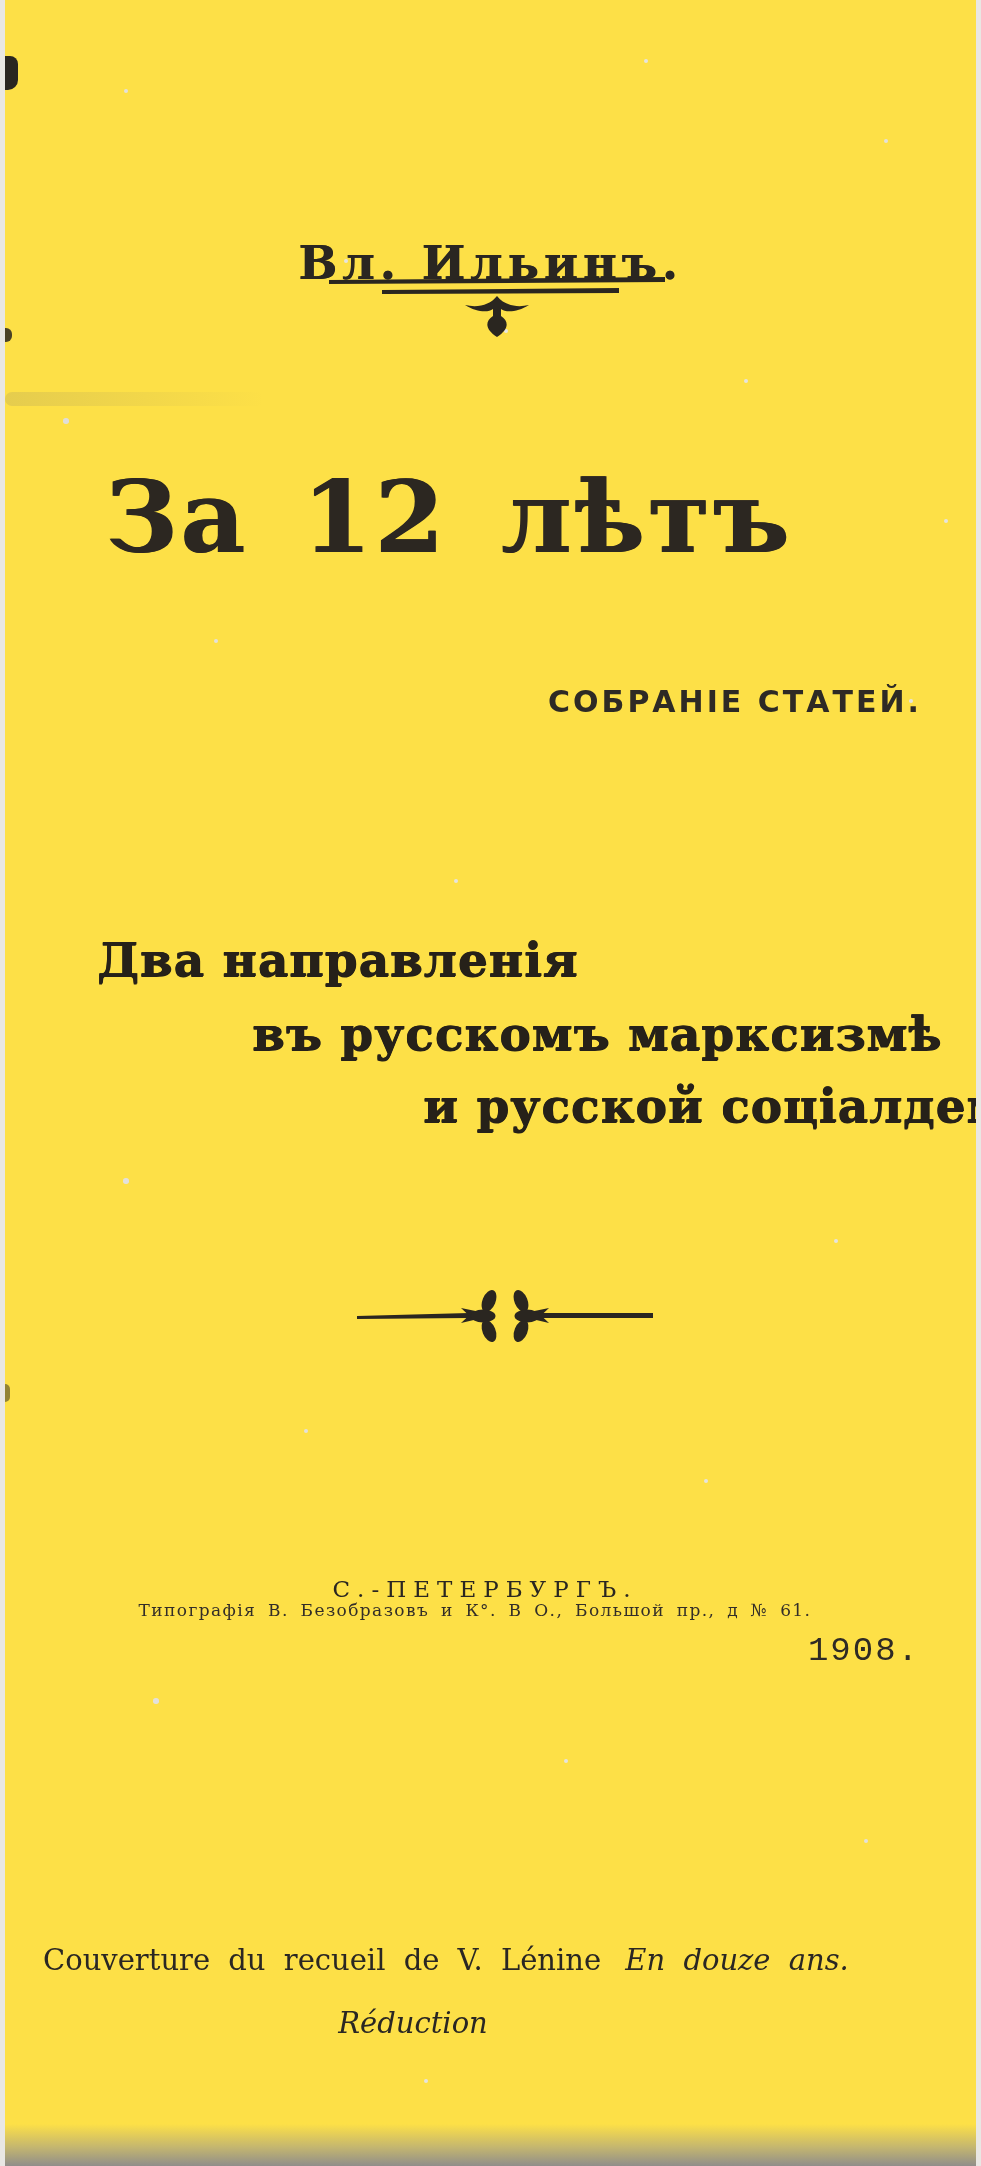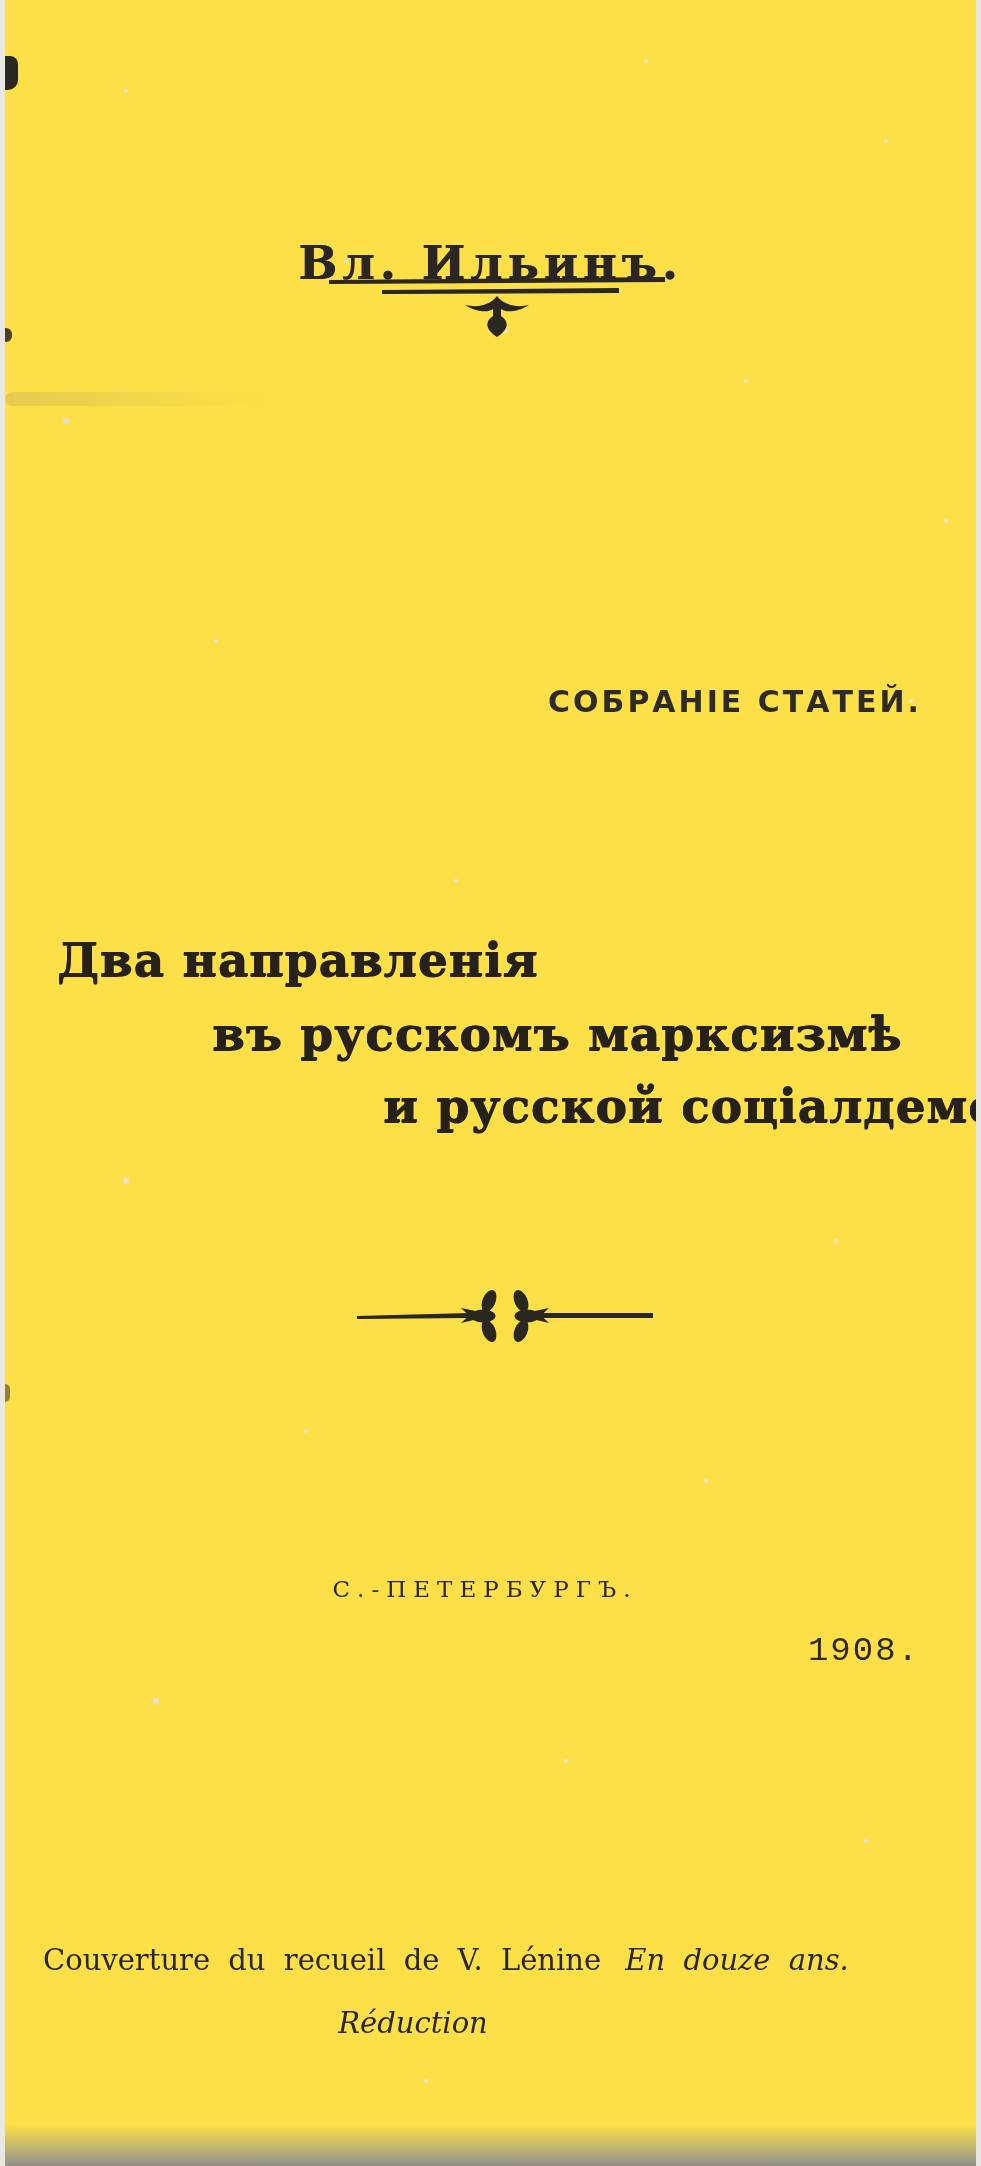--- a/index.html
+++ b/index.html
@@ -66,20 +66,21 @@
     font-size: 34px; letter-spacing: 14px; font-weight: 500;
     color: #2a2621; text-shadow: 0.4px 0 0 currentColor;
   }
 
   .ornate {
     position: absolute;
     font-weight: bold; font-size: 47px; letter-spacing: 1px;
     color: #262119;
     text-shadow: 0.8px 0 0 currentColor, 0 0.5px 0 currentColor;
     white-space: nowrap;
+    margin-left: 40px;
   }
   .ornate.l1 { top: 932px;  left: 52px; }
   .ornate.l2 { top: 1006px; left: 207px; text-align: right; }
   .ornate.l3 { top: 1078px; left: 378px; }
 
   .divider { position: absolute; top: 1288px; left: 352px; }
 
   .imprint-city {
     position: absolute; top: 1576px; left: 0; width: 960px; text-align: center;
     font-size: 23px; letter-spacing: 7px; color: #2a2621;
@@ -120,20 +121,21 @@
   <div class="author">Вл. Ильинъ.</div>
 
   <svg class="author-flourish" width="340" height="66" viewBox="0 0 340 66" xmlns="http://www.w3.org/2000/svg">
     <path d="M2,8 L338,5 L338,10 L2,12 Z" fill="#2a2620"></path>
     <path d="M55,18 L292,16 L292,21 L55,22 Z" fill="#2a2620"></path>
     <path d="M170,24 C163,33 151,36 138,33 C149,40 161,41 166,37 L166,44
              C157,50 159,58 170,65 C181,58 183,50 174,44 L174,37
              C179,41 191,40 202,33 C189,36 177,33 170,24 Z" fill="#2a2620"></path>
   </svg>
 
+  <div class="title">За 12 лѣтъ</div>
 
   <div class="collection">СОБРАНІЕ СТАТЕЙ.</div>
 
 
   <div class="ornate l1">Два направленія</div>
   <div class="ornate l2">въ русскомъ марксизмѣ</div>
   <div class="ornate l3">и русской соціалдемократіи.</div>
 
   <svg class="divider" width="296" height="58" viewBox="0 0 296 58" xmlns="http://www.w3.org/2000/svg">
     <g fill="#2a2620">
@@ -144,20 +146,21 @@
       <ellipse cx="132" cy="13" rx="6.5" ry="11.5" transform="rotate(22 132 13)"></ellipse>
       <ellipse cx="126" cy="28" rx="12.5" ry="6.5"></ellipse>
       <ellipse cx="132" cy="43" rx="6.5" ry="11.5" transform="rotate(-22 132 43)"></ellipse>
       <ellipse cx="164" cy="13" rx="6.5" ry="11.5" transform="rotate(-22 164 13)"></ellipse>
       <ellipse cx="170" cy="28" rx="12.5" ry="6.5"></ellipse>
       <ellipse cx="164" cy="43" rx="6.5" ry="11.5" transform="rotate(22 164 43)"></ellipse>
     </g>
   </svg>
 
   <div class="imprint-city">С.-ПЕТЕРБУРГЪ.</div>
+  <div class="imprint-printer">Типографія В. Безобразовъ и К°. В О., Большой пр., д № 61.</div>
   <div class="imprint-year">1908.</div>
 
   <div class="caption1">
     <span>Couverture du recueil de V. Lénine</span>
     <span class="it">En douze ans.</span>
   </div>
   <div class="caption2">Réduction</div>
 
   <div class="bottom-band"></div>
 </div>

